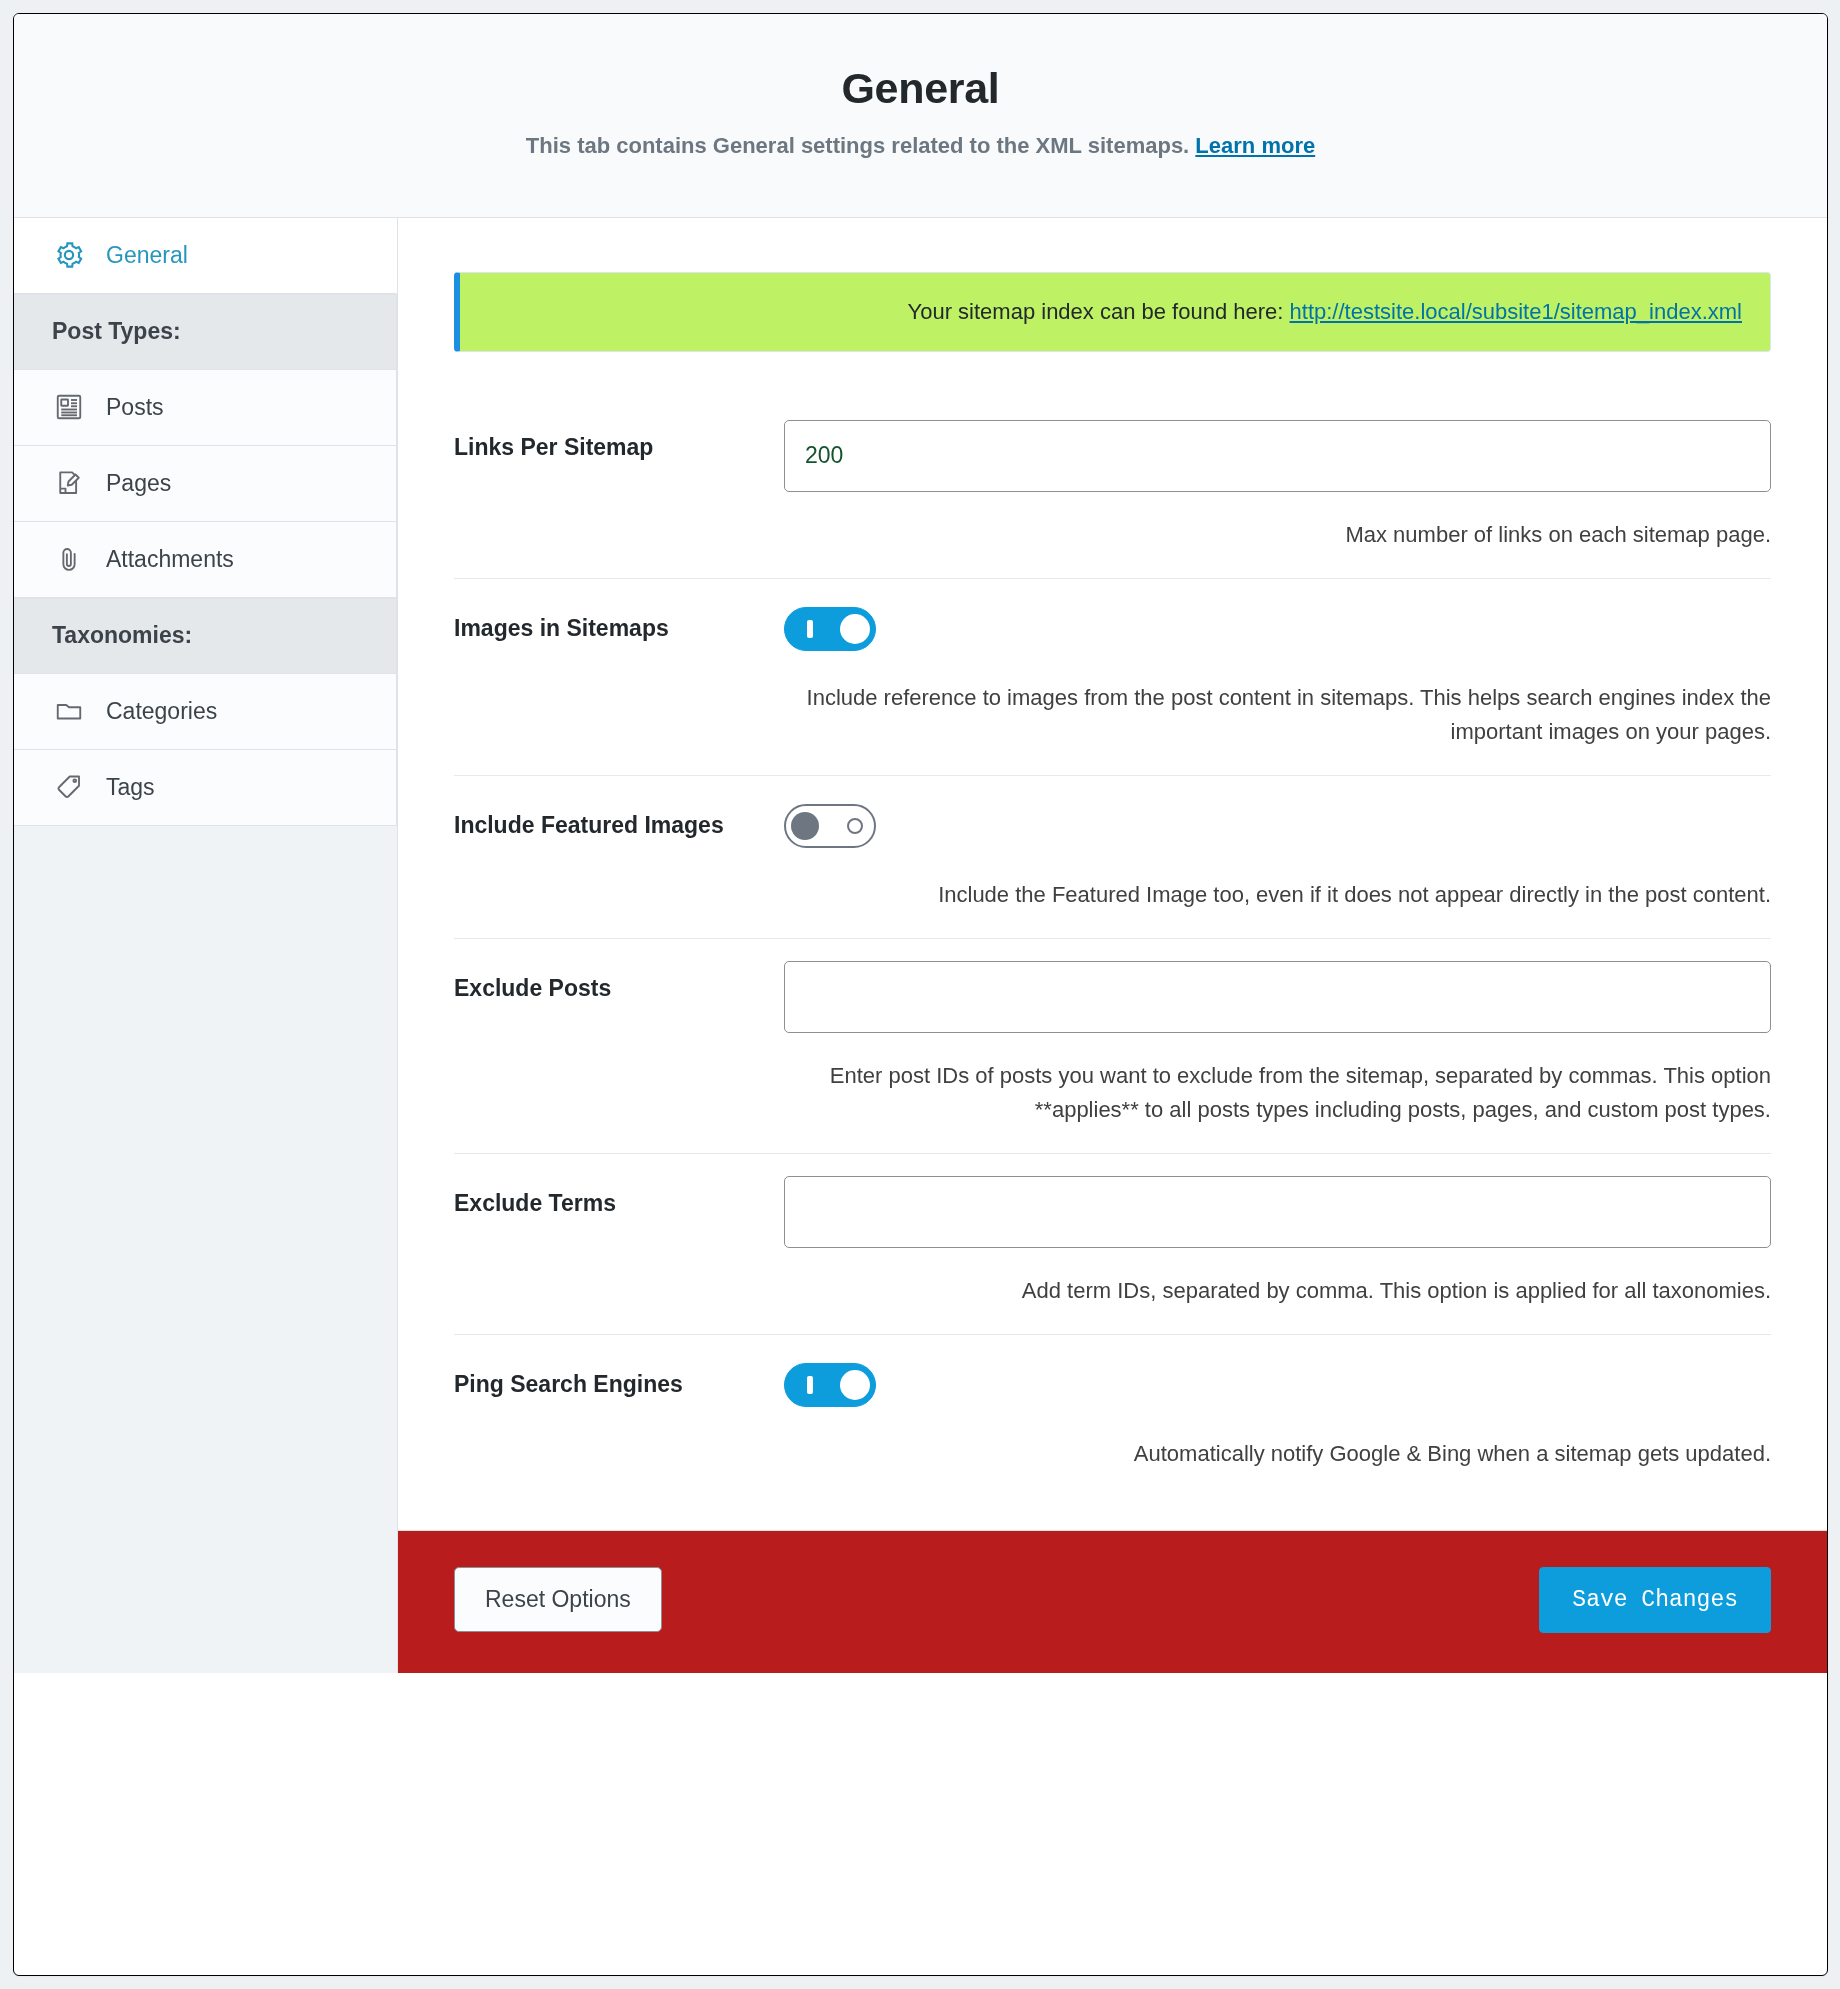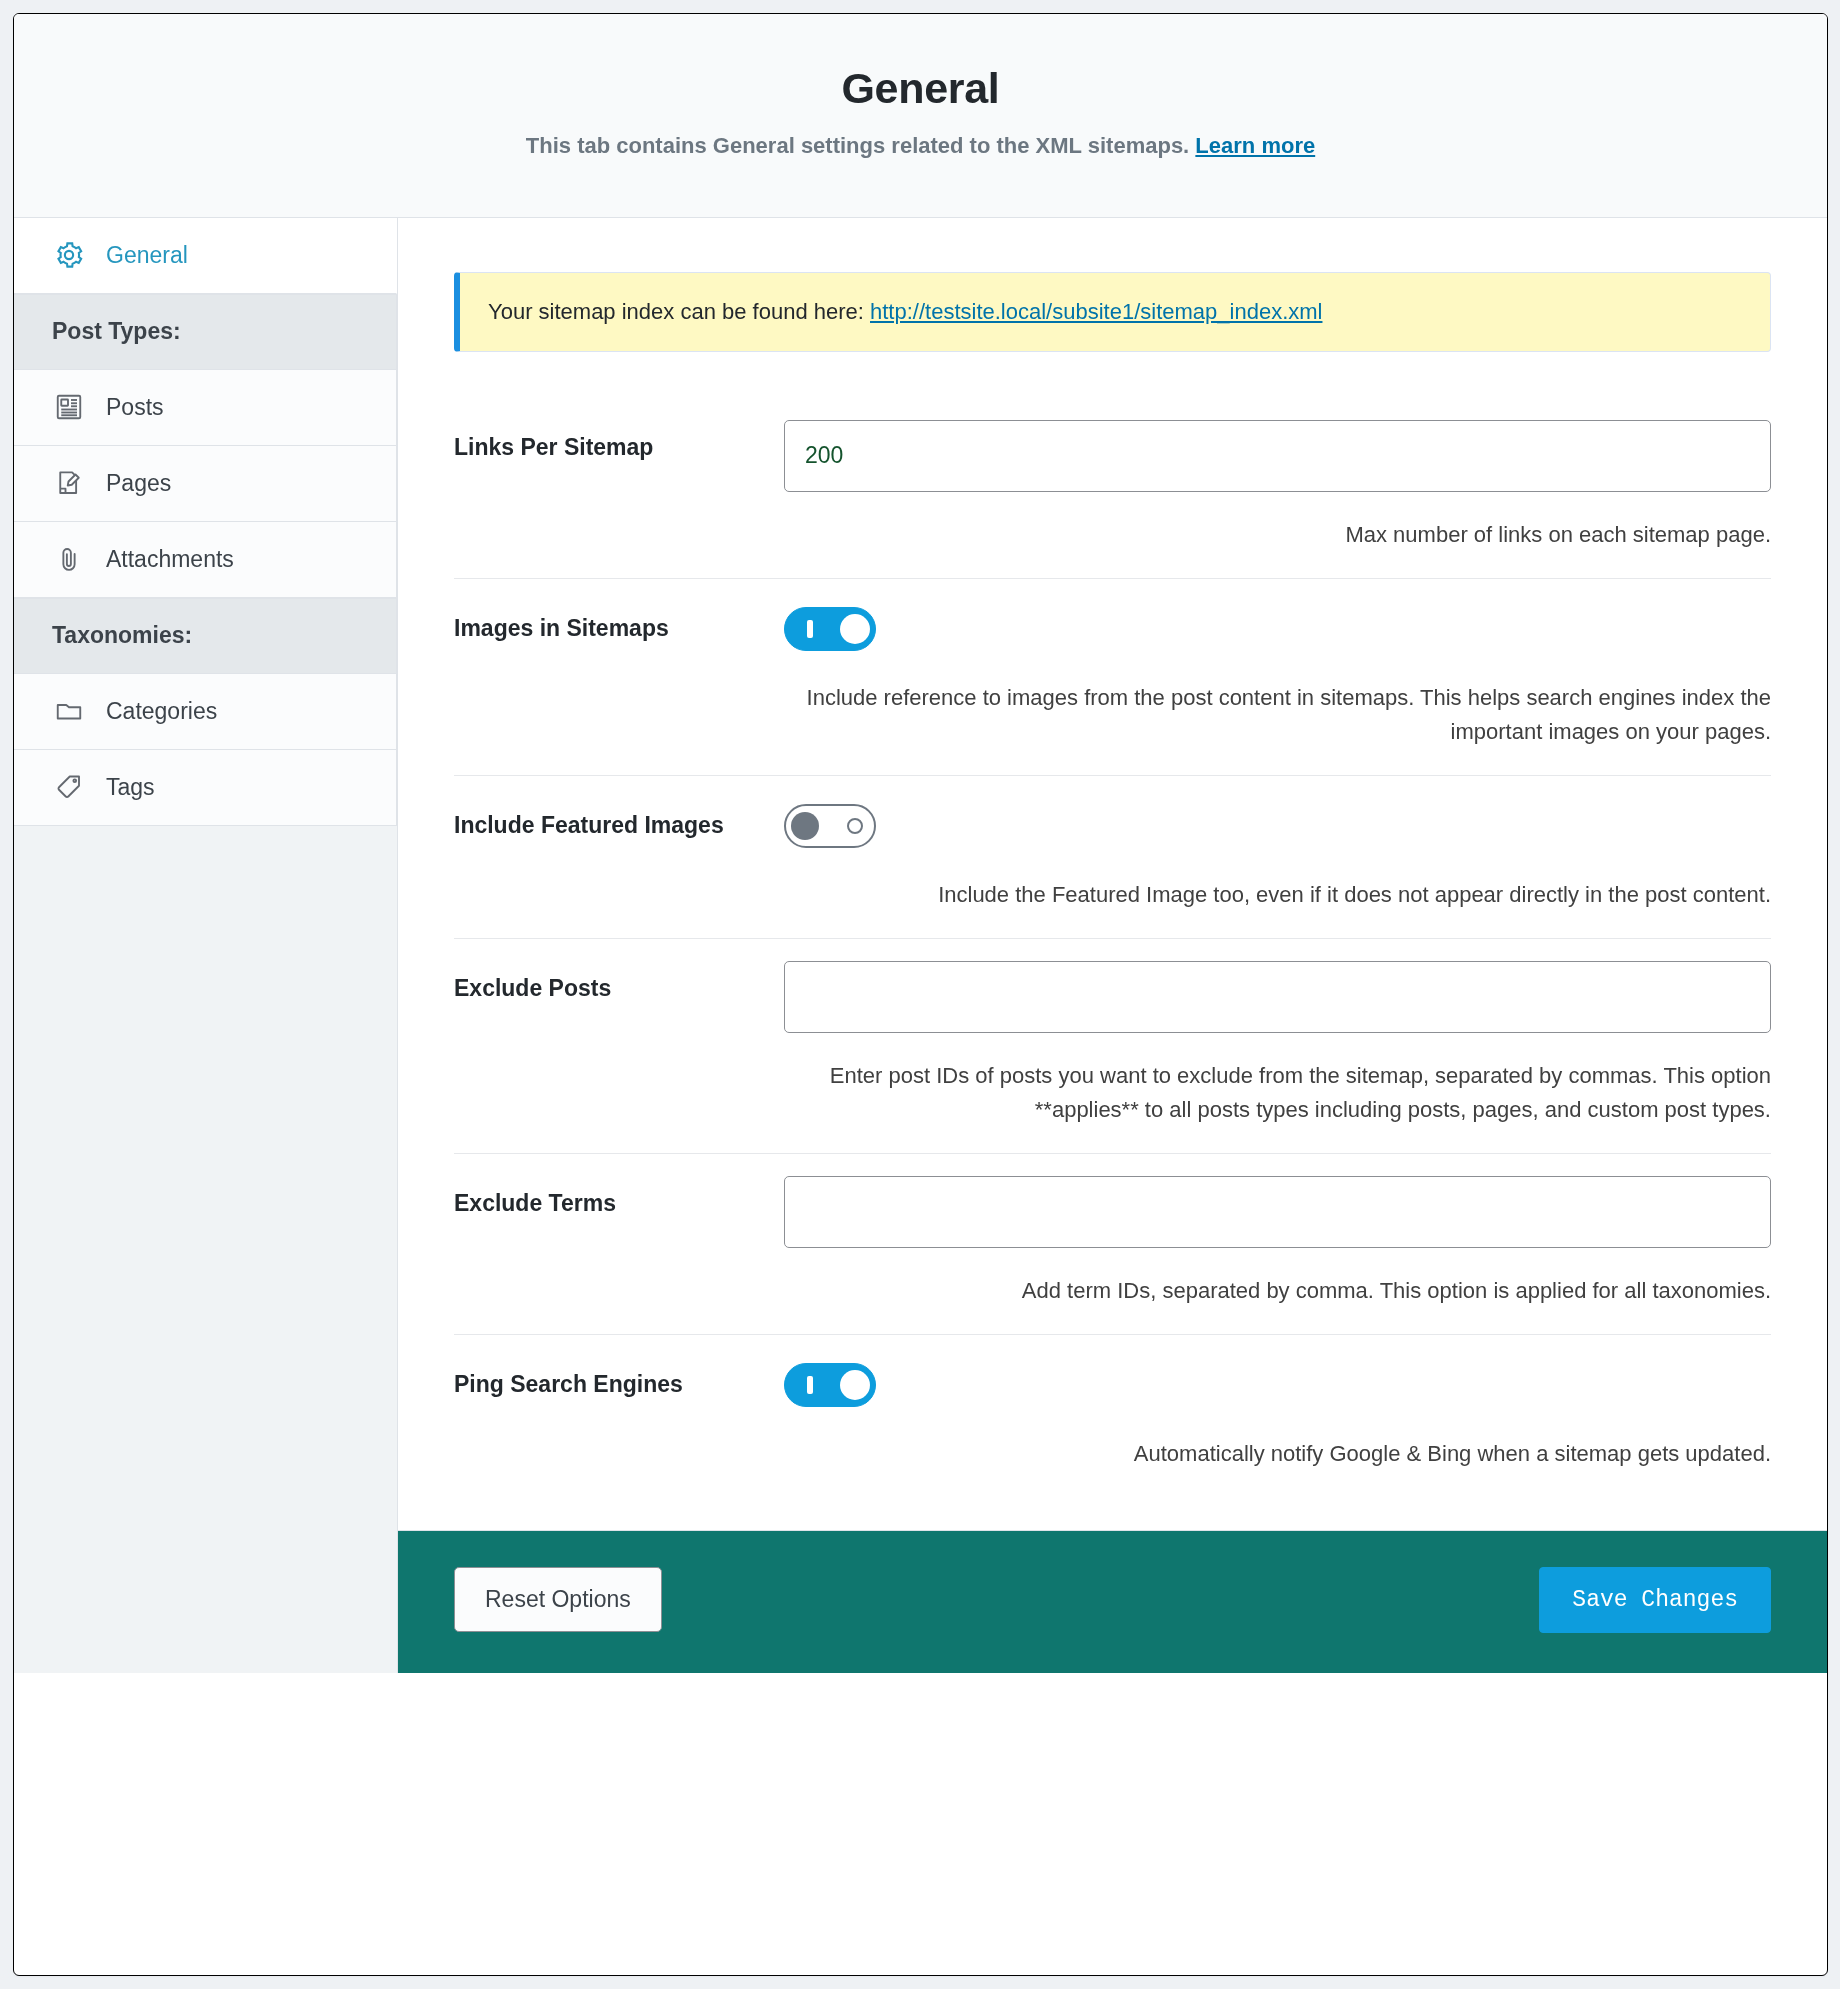--- a/index.html
+++ b/index.html
@@ -124,28 +124,29 @@
     padding: 0 0 0 0;
     min-width: 0;
     background: #ffffff;
   }
   .content-inner { padding: 54px 56px 0 56px; }
 
   
   .notice {
     display: flex;
     align-items: center;
-    background: #fef9c3;
+    background: #bef264;
     border: 1px solid #dbe4f3;
     border-left: 6px solid #1b8fe0;
     border-radius: 4px;
     padding: 26px 28px;
     font-size: 22px;
     color: #23282d;
     margin-bottom: 46px;
+    justify-content: flex-end;
   }
   .notice a {
     color: #0073aa;
     text-decoration: underline;
   }
 
   
   .row {
     display: flex;
     align-items: flex-start;
@@ -224,21 +225,21 @@
   .toggle.off .mark {
     width: 16px; height: 16px;
     border: 2px solid #6e7781;
     border-radius: 50%;
     right: 11px; top: 12px;
   }
 
   
   .card-footer {
     border-top: 1px solid #dfe3e8;
-    background: #0f766e;
+    background: #b91c1c;
     padding: 36px 56px 40px 56px;
     display: flex;
     align-items: center;
     justify-content: space-between;
     margin-top: 32px;
   }
   .btn-reset {
     font-family: "Liberation Sans", sans-serif;
     font-size: 23px;
     color: #3c434a;

